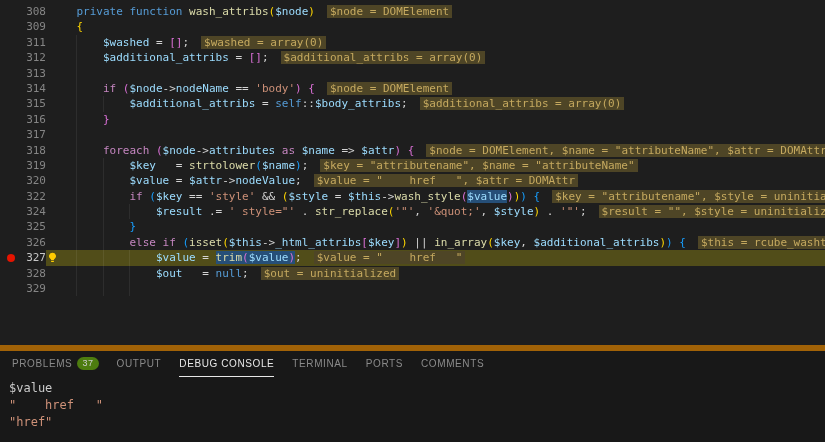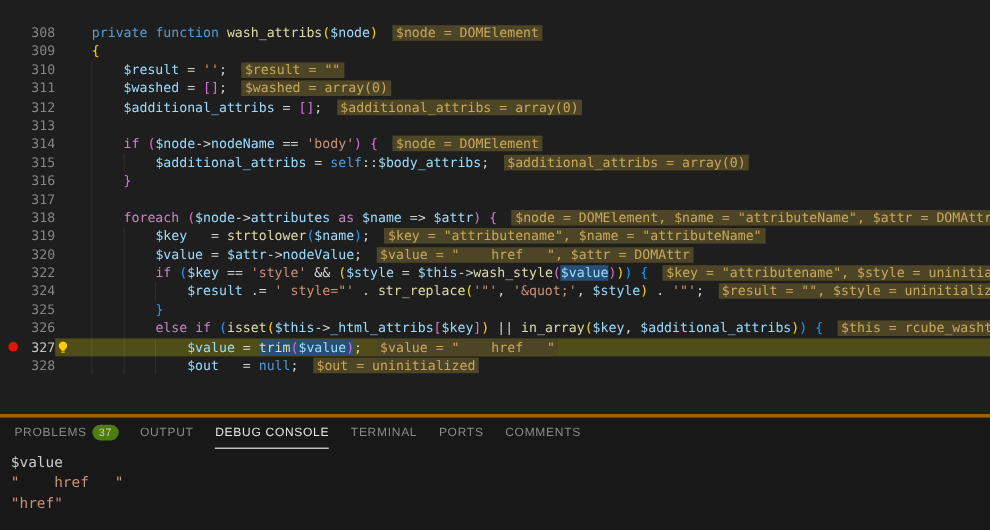--- a/index.html
+++ b/index.html
@@ -3,21 +3,21 @@
 <meta charset="utf-8">
 <style>
   html,body{margin:0;padding:0}
   body{
     width:825px;height:442px;overflow:hidden;
     background:var(--editor-bg,#1e1e1e);
     font-family:"DejaVu Sans Mono","Liberation Mono",monospace;
     font-size:11px;color:#d4d4d4;
   }
   
-  #editor{height:345px;box-sizing:border-box;padding-top:20px;overflow:hidden}
+  #editor{height:345px;box-sizing:border-box;padding-top:4px;overflow:hidden}
   .row{display:flex;height:15.4px;line-height:15.4px;white-space:pre;position:relative}
   .glyph{width:22px;flex:none;position:relative}
   .bp{position:absolute;left:7px;top:3.5px;width:8px;height:8px;border-radius:50%;
       background:var(--breakpoint,#e51400)}
   .lnum{width:24px;flex:none;text-align:right;color:var(--line-number,#858585)}
   .row.cur .lnum{color:#c6c6c6}
   .code{flex:1;position:relative;padding-left:4px;overflow:hidden}
   .row.cur .code{background:var(--current-line-bg,#514d19)}
   .guide{position:absolute;top:0;bottom:0;width:1px;background:rgba(255,255,255,0.07)}
   .bulb{position:absolute;left:1px;top:2px;width:11px;height:11px}
@@ -30,59 +30,59 @@
   .tk-cmt{color:var(--token-comment,#6a9955)}
   .tk-b1{color:var(--bracket1,#ffd700)}
   .tk-b2{color:var(--bracket2,#da70d6)}
   .tk-b3{color:var(--bracket3,#179fff)}
   .hl{background:var(--selection-bg,#264f78)}
   .ann{margin-left:12px;padding:0 3px;
        background:var(--inline-value-bg,#4e4526);
        color:var(--inline-value-fg,#c5a95f)}
   
   #panel{height:97px;box-sizing:border-box;background:var(--panel-bg,#181818);
-         border-top:3px solid #a16207}
+         border-top:6px solid #a16207}
   #tabbar{display:flex;align-items:stretch;height:26px;padding-left:12px;gap:18px;
           font-family:"Liberation Sans",sans-serif}
   .tab{font-size:10px;letter-spacing:0.6px;color:var(--tab,#8a8a8a);
        display:flex;align-items:center;gap:5px;box-sizing:border-box;
        border-bottom:1px solid transparent;cursor:pointer}
   .tab.active{color:var(--active-tab,#e7e7e7);border-bottom-color:var(--active-tab,#e7e7e7)}
   .badge{background:#4d7c0f;color:#cccccc;font-size:9px;line-height:1;
          border-radius:8px;padding:2px 5px}
   #console{padding:3px 0 0 9px;font-size:12px;line-height:17px;white-space:pre}
   .con-expression{color:#cccccc}
   .con-result-string{color:var(--token-string,#ce9178)}
 </style>
 </head>
 <body>
 
 <div id="editor">
     <div class="row"><div class="glyph"></div><div class="lnum">308</div><div class="code"><span class="tk-sp">    </span><span class="tk-kw">private</span><span class="tk-sp"> </span><span class="tk-kw">function</span><span class="tk-sp"> </span><span class="tk-fn">wash_attribs</span><span class="tk-b1">(</span><span class="tk-var">$node</span><span class="tk-b1">)</span><span class="ann">$node = DOMElement</span></div></div>
     <div class="row"><div class="glyph"></div><div class="lnum">309</div><div class="code"><span class="tk-sp">    </span><span class="tk-b1">{</span></div></div>
-    <div class="row"><div class="glyph"></div><div class="lnum">310</div><div class="code"><div class="guide" style="left: 30.48px;"></div><span class="tk-sp">        </span><span class="tk-var">$result</span><span class="tk-sp"> = </span><span class="tk-str">''</span><span class="tk-sp">;</span><span class="ann">$result = ""</span></div></div>
     <div class="row"><div class="glyph"></div><div class="lnum">311</div><div class="code"><div class="guide" style="left: 30.48px;"></div><span class="tk-sp">        </span><span class="tk-var">$washed</span><span class="tk-sp"> = </span><span class="tk-b2">[]</span><span class="tk-sp">;</span><span class="ann">$washed = array(0)</span></div></div>
     <div class="row"><div class="glyph"></div><div class="lnum">312</div><div class="code"><div class="guide" style="left: 30.48px;"></div><span class="tk-sp">        </span><span class="tk-var">$additional_attribs</span><span class="tk-sp"> = </span><span class="tk-b2">[]</span><span class="tk-sp">;</span><span class="ann">$additional_attribs = array(0)</span></div></div>
     <div class="row"><div class="glyph"></div><div class="lnum">313</div><div class="code"><div class="guide" style="left: 30.48px;"></div></div></div>
     <div class="row"><div class="glyph"></div><div class="lnum">314</div><div class="code"><div class="guide" style="left: 30.48px;"></div><span class="tk-sp">        </span><span class="tk-ctl">if</span><span class="tk-sp"> </span><span class="tk-b2">(</span><span class="tk-var">$node</span><span class="tk-sp">-&gt;</span><span class="tk-var">nodeName</span><span class="tk-sp"> == </span><span class="tk-str">'body'</span><span class="tk-b2">)</span><span class="tk-sp"> </span><span class="tk-b2">{</span><span class="ann">$node = DOMElement</span></div></div>
     <div class="row"><div class="glyph"></div><div class="lnum">315</div><div class="code"><div class="guide" style="left: 30.48px;"></div><div class="guide" style="left: 56.96px;"></div><span class="tk-sp">            </span><span class="tk-var">$additional_attribs</span><span class="tk-sp"> = </span><span class="tk-kw">self</span><span class="tk-sp">::</span><span class="tk-var">$body_attribs</span><span class="tk-sp">;</span><span class="ann">$additional_attribs = array(0)</span></div></div>
     <div class="row"><div class="glyph"></div><div class="lnum">316</div><div class="code"><div class="guide" style="left: 30.48px;"></div><span class="tk-sp">        </span><span class="tk-b2">}</span></div></div>
     <div class="row"><div class="glyph"></div><div class="lnum">317</div><div class="code"><div class="guide" style="left: 30.48px;"></div></div></div>
     <div class="row"><div class="glyph"></div><div class="lnum">318</div><div class="code"><div class="guide" style="left: 30.48px;"></div><span class="tk-sp">        </span><span class="tk-ctl">foreach</span><span class="tk-sp"> </span><span class="tk-b2">(</span><span class="tk-var">$node</span><span class="tk-sp">-&gt;</span><span class="tk-var">attributes</span><span class="tk-sp"> </span><span class="tk-ctl">as</span><span class="tk-sp"> </span><span class="tk-var">$name</span><span class="tk-sp"> =&gt; </span><span class="tk-var">$attr</span><span class="tk-b2">)</span><span class="tk-sp"> </span><span class="tk-b2">{</span><span class="ann">$node = DOMElement, $name = "attributeName", $attr = DOMAttr</span></div></div>
     <div class="row"><div class="glyph"></div><div class="lnum">319</div><div class="code"><div class="guide" style="left: 30.48px;"></div><div class="guide" style="left: 56.96px;"></div><span class="tk-sp">            </span><span class="tk-var">$key</span><span class="tk-sp">   = </span><span class="tk-fn">strtolower</span><span class="tk-b3">(</span><span class="tk-var">$name</span><span class="tk-b3">)</span><span class="tk-sp">;</span><span class="ann">$key = "attributename", $name = "attributeName"</span></div></div>
     <div class="row"><div class="glyph"></div><div class="lnum">320</div><div class="code"><div class="guide" style="left: 30.48px;"></div><div class="guide" style="left: 56.96px;"></div><span class="tk-sp">            </span><span class="tk-var">$value</span><span class="tk-sp"> = </span><span class="tk-var">$attr</span><span class="tk-sp">-&gt;</span><span class="tk-var">nodeValue</span><span class="tk-sp">;</span><span class="ann">$value = "    href   ", $attr = DOMAttr</span></div></div>
     <div class="row"><div class="glyph"></div><div class="lnum">322</div><div class="code"><div class="guide" style="left: 30.48px;"></div><div class="guide" style="left: 56.96px;"></div><span class="tk-sp">            </span><span class="tk-ctl">if</span><span class="tk-sp"> </span><span class="tk-b3">(</span><span class="tk-var">$key</span><span class="tk-sp"> == </span><span class="tk-str">'style'</span><span class="tk-sp"> &amp;&amp; </span><span class="tk-b1">(</span><span class="tk-var">$style</span><span class="tk-sp"> = </span><span class="tk-var">$this</span><span class="tk-sp">-&gt;</span><span class="tk-fn">wash_style</span><span class="tk-b2">(</span><span class="tk-var hl">$value</span><span class="tk-b2">)</span><span class="tk-b1">)</span><span class="tk-b3">)</span><span class="tk-sp"> </span><span class="tk-b3">{</span><span class="ann">$key = "attributename", $style = uninitialized, $this = rcube_washtml</span></div></div>
     <div class="row"><div class="glyph"></div><div class="lnum">324</div><div class="code"><div class="guide" style="left: 30.48px;"></div><div class="guide" style="left: 56.96px;"></div><div class="guide" style="left: 83.44px;"></div><span class="tk-sp">                </span><span class="tk-var">$result</span><span class="tk-sp"> .= </span><span class="tk-str">' style="'</span><span class="tk-sp"> . </span><span class="tk-fn">str_replace</span><span class="tk-b1">(</span><span class="tk-str">'"'</span><span class="tk-sp">, </span><span class="tk-str">'&amp;quot;'</span><span class="tk-sp">, </span><span class="tk-var">$style</span><span class="tk-b1">)</span><span class="tk-sp"> . </span><span class="tk-str">'"'</span><span class="tk-sp">;</span><span class="ann">$result = "", $style = uninitialized</span></div></div>
     <div class="row"><div class="glyph"></div><div class="lnum">325</div><div class="code"><div class="guide" style="left: 30.48px;"></div><div class="guide" style="left: 56.96px;"></div><span class="tk-sp">            </span><span class="tk-b3">}</span></div></div>
     <div class="row"><div class="glyph"></div><div class="lnum">326</div><div class="code"><div class="guide" style="left: 30.48px;"></div><div class="guide" style="left: 56.96px;"></div><span class="tk-sp">            </span><span class="tk-ctl">else</span><span class="tk-sp"> </span><span class="tk-ctl">if</span><span class="tk-sp"> </span><span class="tk-b3">(</span><span class="tk-fn">isset</span><span class="tk-b1">(</span><span class="tk-var">$this</span><span class="tk-sp">-&gt;</span><span class="tk-var">_html_attribs</span><span class="tk-b2">[</span><span class="tk-var">$key</span><span class="tk-b2">]</span><span class="tk-b1">)</span><span class="tk-sp"> || </span><span class="tk-fn">in_array</span><span class="tk-b1">(</span><span class="tk-var">$key</span><span class="tk-sp">, </span><span class="tk-var">$additional_attribs</span><span class="tk-b1">)</span><span class="tk-b3">)</span><span class="tk-sp"> </span><span class="tk-b3">{</span><span class="ann">$this = rcube_washtml, $key = "attributename", $additional_attribs = array(0)</span></div></div>
     <div class="row cur"><div class="glyph"><div class="bp"></div></div><div class="lnum">327</div><div class="code"><div class="guide" style="left: 30.48px;"></div><div class="guide" style="left: 56.96px;"></div><div class="guide" style="left: 83.44px;"></div><span class="bulb"><svg width="11" height="11" viewBox="0 0 16 16">
             <path fill="var(--lightbulb,#ffcc00)" d="M8 1a5 5 0 0 0-3.2 8.9c.7.5 1.2 1.2 1.2 1.9v.2h4v-.2c0-.7.5-1.4 1.2-1.9A5 5 0 0 0 8 1z"></path>
             <rect x="5.8" y="13" width="4.4" height="1.6" rx=".8" fill="var(--lightbulb,#ffcc00)"></rect>
           </svg></span><span class="tk-sp">                </span><span class="tk-var">$value</span><span class="tk-sp"> = </span><span class="tk-fn hl">trim</span><span class="tk-b2 hl">(</span><span class="tk-var hl">$value</span><span class="tk-b2 hl">)</span><span class="tk-sp">;</span><span class="ann">$value = "    href   "</span></div></div>
     <div class="row"><div class="glyph"></div><div class="lnum">328</div><div class="code"><div class="guide" style="left: 30.48px;"></div><div class="guide" style="left: 56.96px;"></div><div class="guide" style="left: 83.44px;"></div><span class="tk-sp">                </span><span class="tk-var">$out</span><span class="tk-sp">   = </span><span class="tk-kw">null</span><span class="tk-sp">;</span><span class="ann">$out = uninitialized</span></div></div>
+    <div class="row"><div class="glyph"></div><div class="lnum">329</div><div class="code"><div class="guide" style="left: 30.48px;"></div><div class="guide" style="left: 56.96px;"></div><div class="guide" style="left: 83.44px;"></div></div></div>
   </div>
 
 <div id="panel">
   <div id="tabbar">
       <div class="tab">
         <span>PROBLEMS</span>
         <span class="badge">37</span>
       </div>
       <div class="tab">
         <span>OUTPUT</span>

